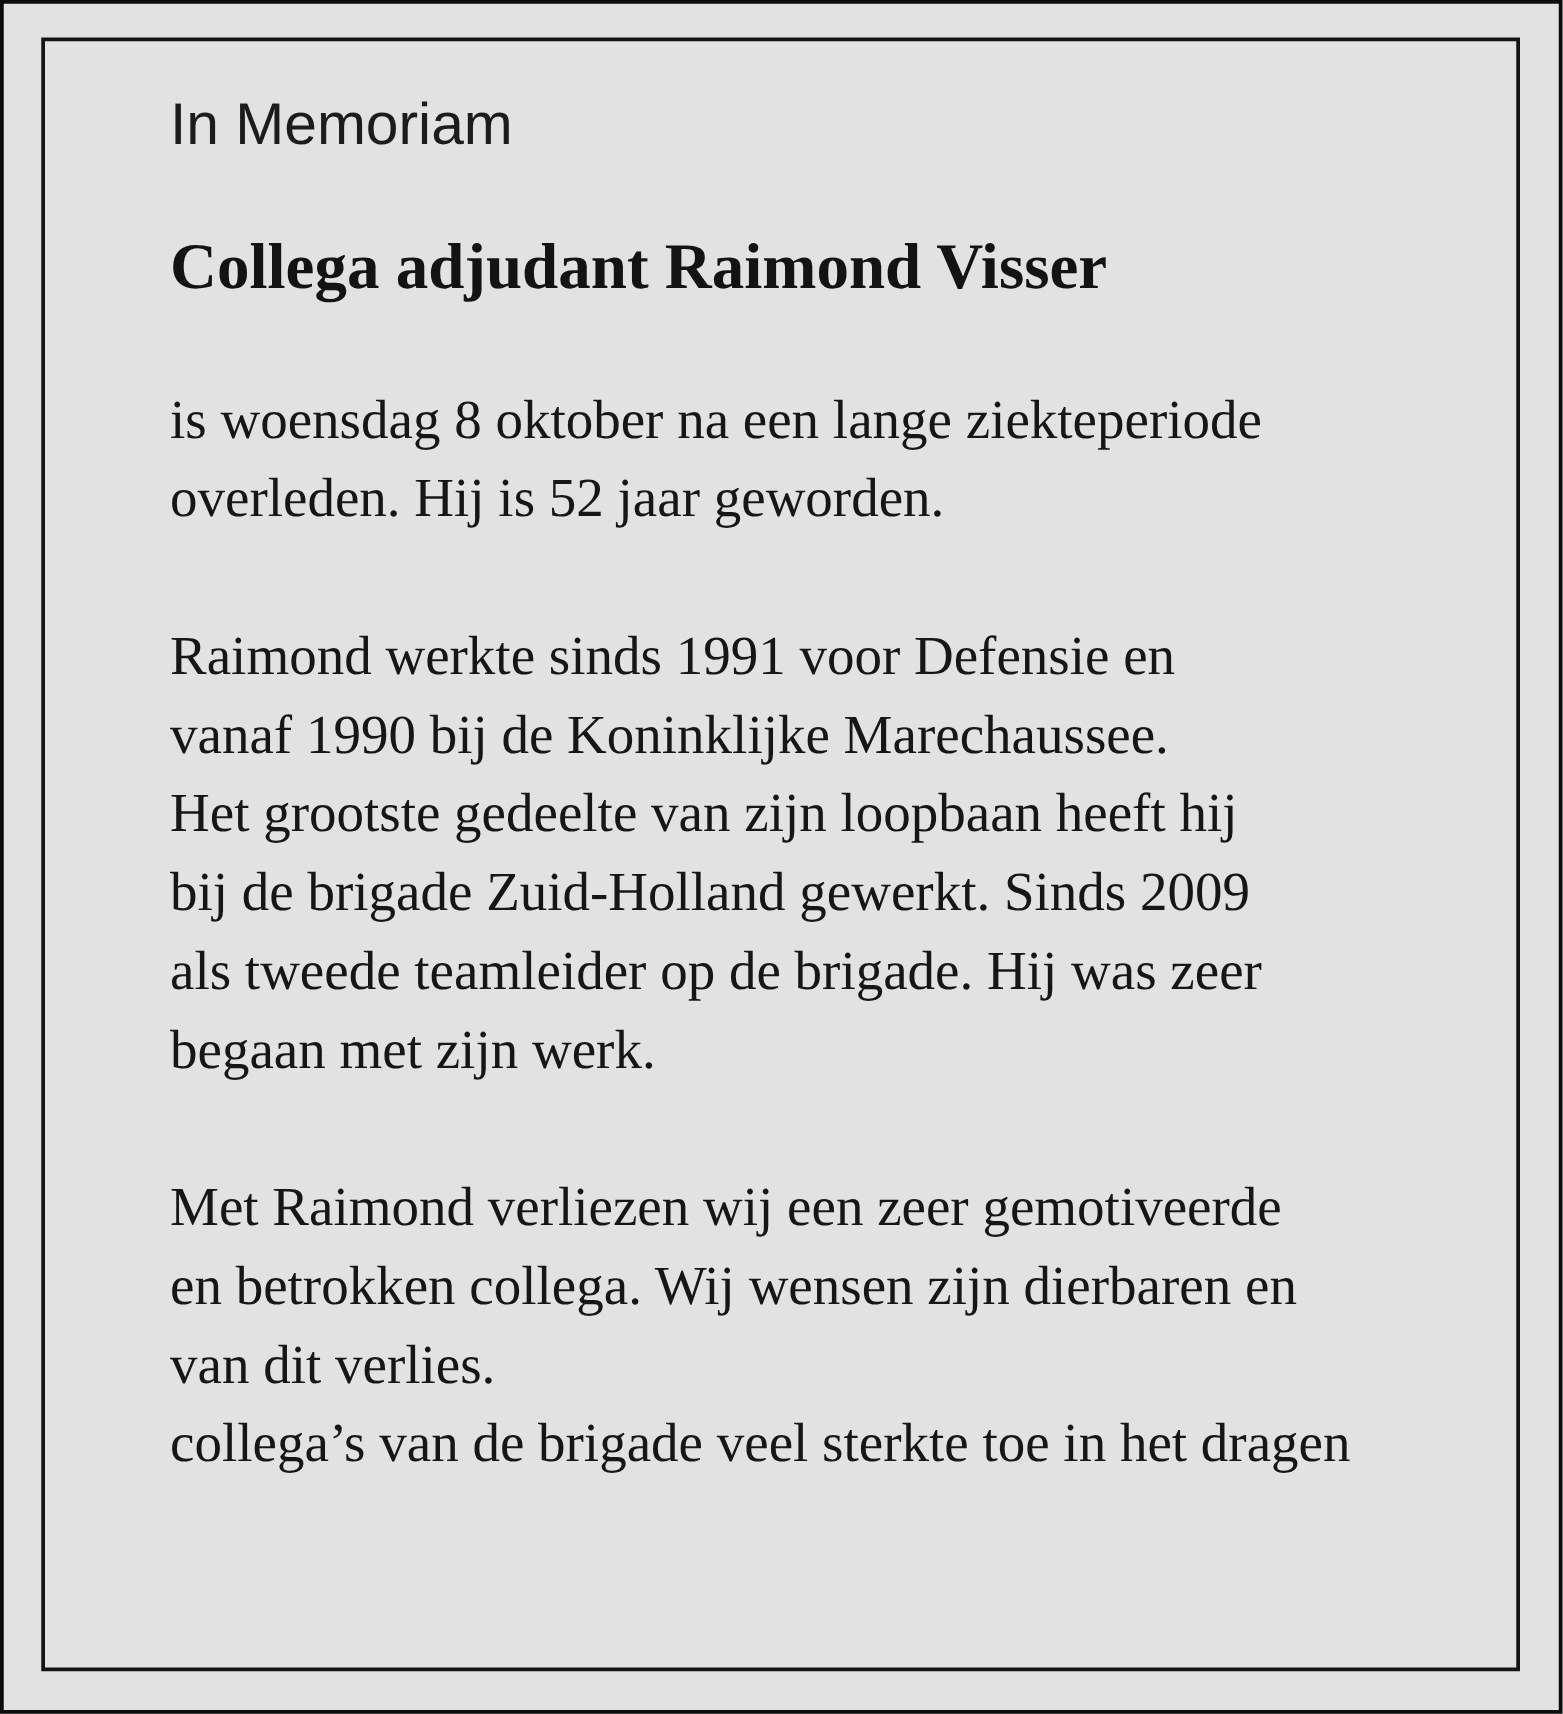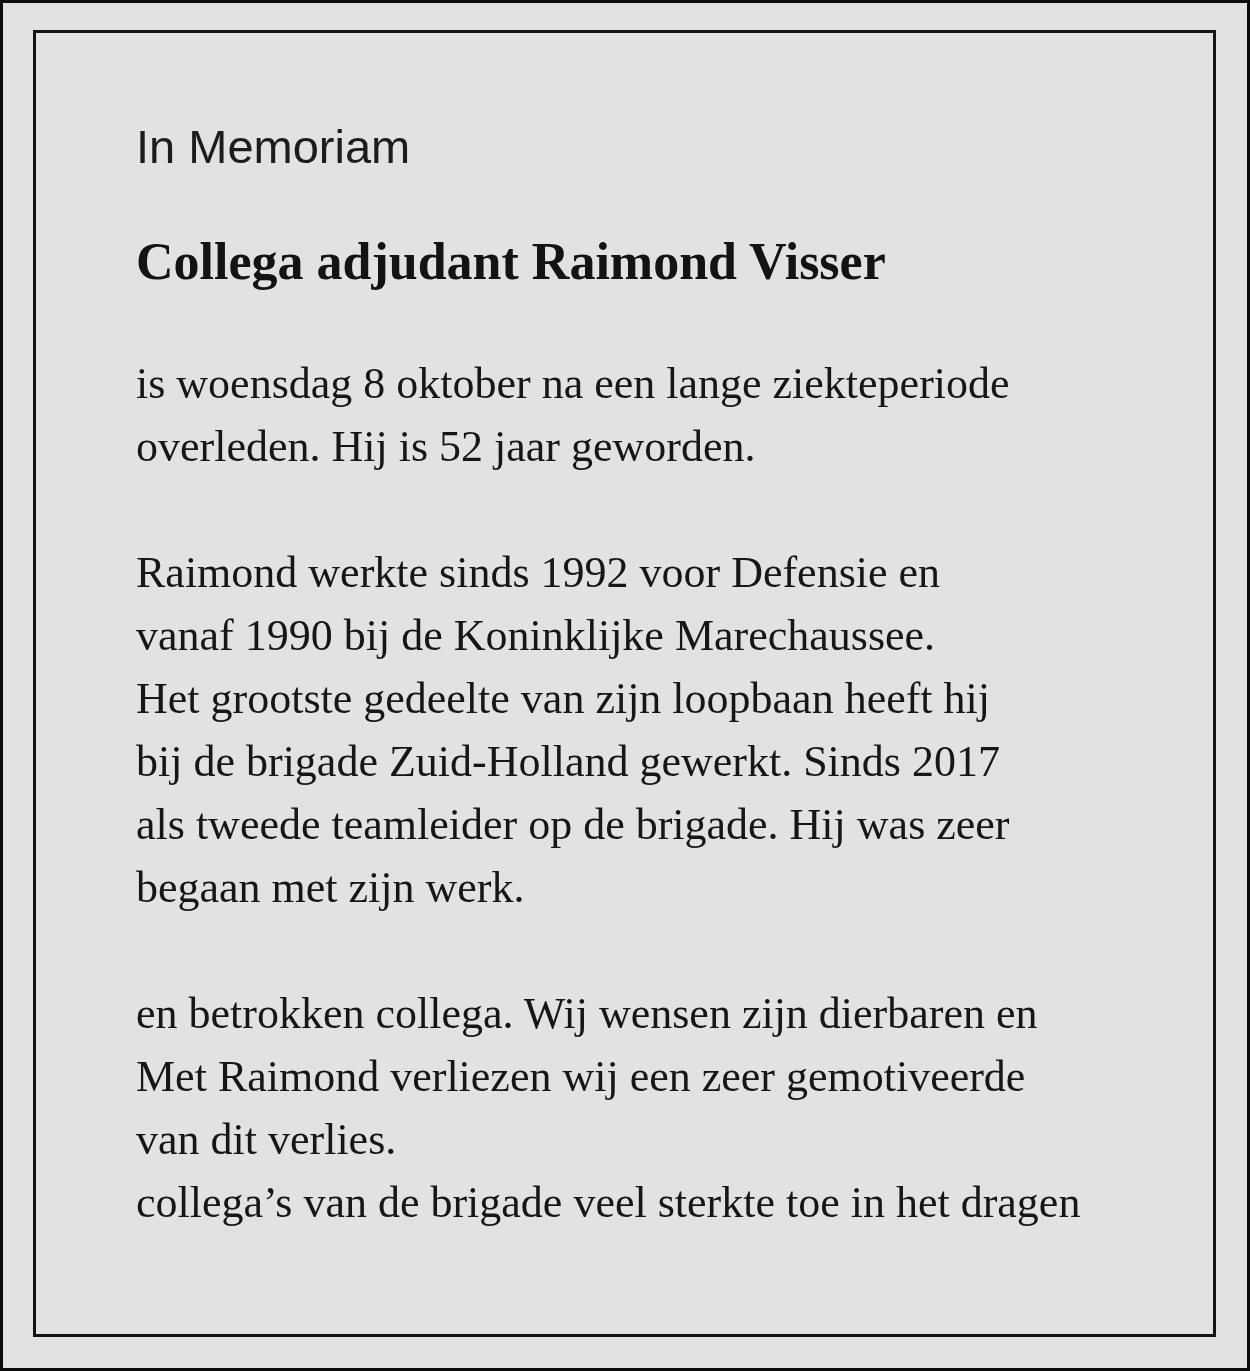--- a/index.html
+++ b/index.html
@@ -18,21 +18,21 @@
     position: absolute;
     left: 30px;
     top: 27px;
     right: 31px;
     bottom: 31px;
     border: 3px solid #141414;
     background: #e2e2e2;
     overflow: hidden;
   }
   .content {
-    padding: 88px 40px 0 100px;
+    padding: 40px 40px 0 100px;
   }
   .kicker {
     font-family: "Liberation Sans", "DejaVu Sans", sans-serif;
     font-weight: 400;
     font-size: 47px;
     line-height: 1.1;
     color: #1c1c1c;
     margin: 0;
   }
   .title {
@@ -63,28 +63,28 @@
 <div class="frame">
   <div class="content">
     <div class="kicker">In Memoriam</div>
     <h1 class="title">Collega adjudant Raimond Visser</h1>
     <div class="body-text">
         <p>
           <span class="line">is woensdag 8 oktober na een lange ziekteperiode</span>
           <span class="line">overleden. Hij is 52 jaar geworden.</span>
         </p>
         <p>
-          <span class="line">Raimond werkte sinds 1992 voor Defensie en</span>
+          <span class="line">Raimond werkte sinds 1991 voor Defensie en</span>
           <span class="line">vanaf 1990 bij de Koninklijke Marechaussee.</span>
           <span class="line">Het grootste gedeelte van zijn loopbaan heeft hij</span>
-          <span class="line">bij de brigade Zuid-Holland gewerkt. Sinds 2017</span>
+          <span class="line">bij de brigade Zuid-Holland gewerkt. Sinds 2009</span>
           <span class="line">als tweede teamleider op de brigade. Hij was zeer</span>
           <span class="line">begaan met zijn werk.</span>
         </p>
         <p>
+          <span class="line">Met Raimond verliezen wij een zeer gemotiveerde</span>
           <span class="line">en betrokken collega. Wij wensen zijn dierbaren en</span>
-          <span class="line">Met Raimond verliezen wij een zeer gemotiveerde</span>
           <span class="line">van dit verlies.</span>
           <span class="line">collega’s van de brigade veel sterkte toe in het dragen</span>
         </p>
       </div>
   </div>
 </div>
 
 </body></html>

